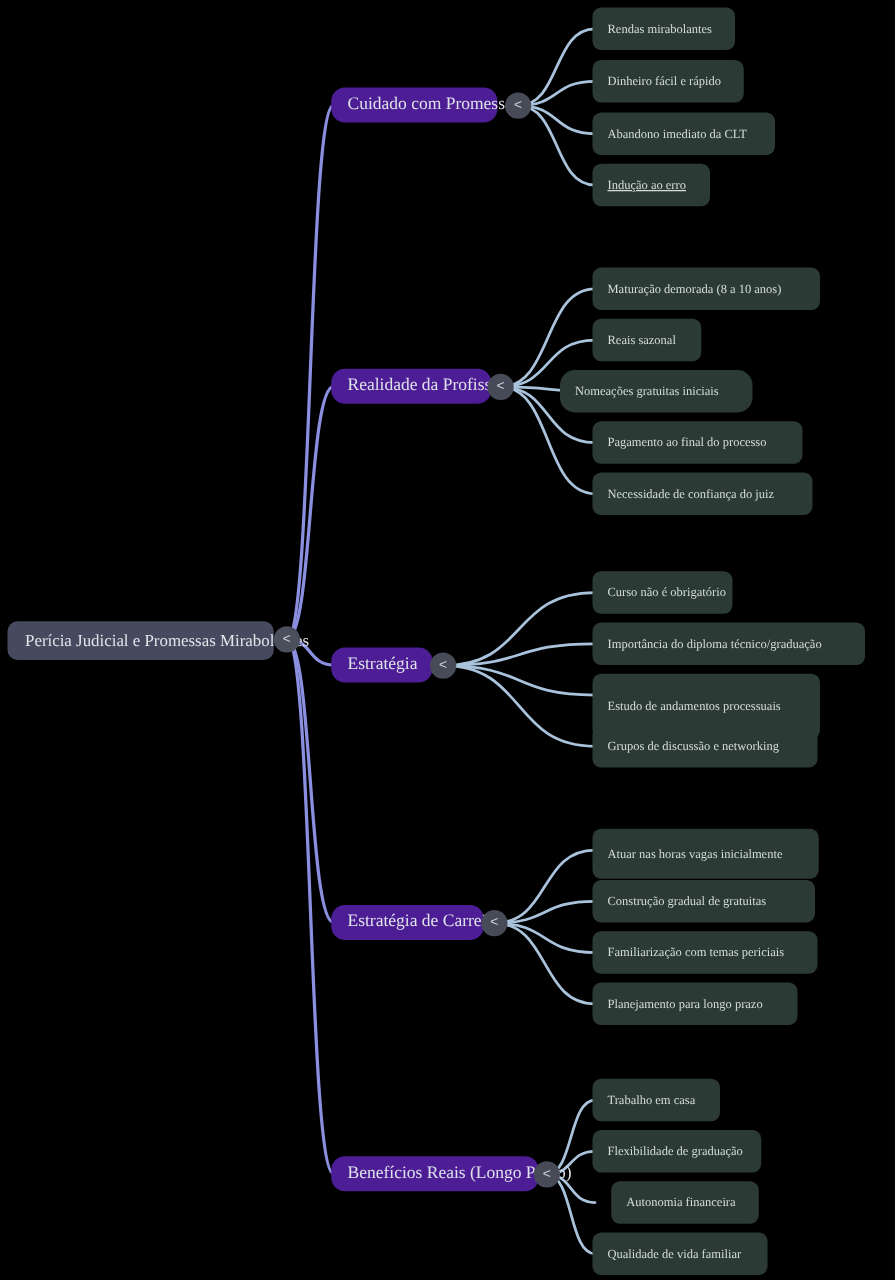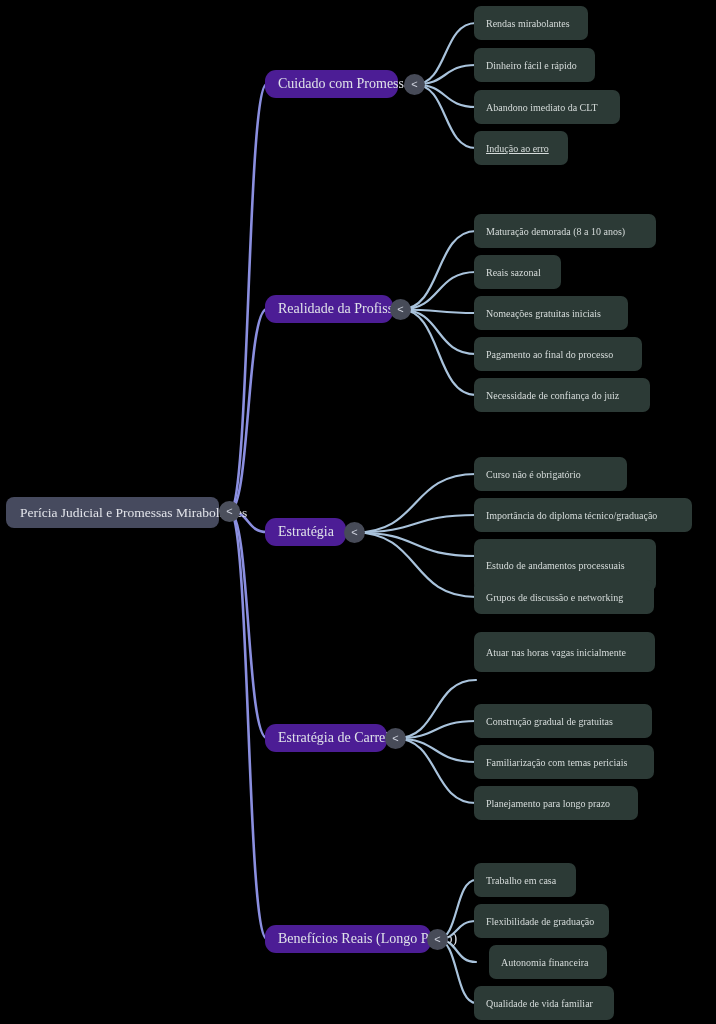--- a/index.html
+++ b/index.html
@@ -123,32 +123,32 @@
     <div class="node node-branch" style="left: 265px; top: 70px; width: 133px; height: 28px;">Cuidado com Promessas</div>
     <div class="collapse collapse-branch" style="left: 404px; top: 74px;">&lt;</div>
     <div class="node node-leaf" style="left: 474px; top: 6px; width: 114px; height: 34px;">Rendas mirabolantes</div>
     <div class="node node-leaf" style="left: 474px; top: 48px; width: 121px; height: 34px;">Dinheiro fácil e rápido</div>
     <div class="node node-leaf" style="left: 474px; top: 90px; width: 146px; height: 34px;">Abandono imediato da CLT</div>
     <div class="node node-leaf" style="left: 474px; top: 131px; width: 94px; height: 34px; text-decoration: underline;">Indução ao erro</div>
     <div class="node node-branch" style="left: 265px; top: 295px; width: 128px; height: 28px;">Realidade da Profissão</div>
     <div class="collapse collapse-branch" style="left: 390px; top: 299px;">&lt;</div>
     <div class="node node-leaf" style="left: 474px; top: 214px; width: 182px; height: 34px;">Maturação demorada (8 a 10 anos)</div>
     <div class="node node-leaf" style="left: 474px; top: 255px; width: 87px; height: 34px;">Reais sazonal</div>
-    <div class="node node-leaf" style="left: 474px; top: 296px; width: 154px; height: 34px;">Nomeações gratuitas iniciais</div>
+    <div class="node node-leaf" style="left: 448px; top: 296px; width: 154px; height: 34px; border-radius: 12px;">Nomeações gratuitas iniciais</div>
     <div class="node node-leaf" style="left: 474px; top: 337px; width: 168px; height: 34px;">Pagamento ao final do processo</div>
     <div class="node node-leaf" style="left: 474px; top: 378px; width: 176px; height: 34px;">Necessidade de confiança do juiz</div>
     <div class="node node-branch" style="left: 265px; top: 518px; width: 81px; height: 28px;">Estratégia</div>
     <div class="collapse collapse-branch" style="left: 344px; top: 522px;">&lt;</div>
-    <div class="node node-leaf" style="left: 474px; top: 457px; width: 153px; height: 34px;">Curso não é obrigatório</div>
+    <div class="node node-leaf" style="left: 474px; top: 457px; width: 112px; height: 34px;">Curso não é obrigatório</div>
     <div class="node node-leaf" style="left: 474px; top: 498px; width: 218px; height: 34px;">Importância do diploma técnico/graduação</div>
     <div class="node node-leaf" style="left: 474px; top: 539px; width: 182px; height: 52px;">Estudo de andamentos processuais</div>
     <div class="node node-leaf" style="left: 474px; top: 580px; width: 180px; height: 34px;">Grupos de discussão e networking</div>
     <div class="node node-branch" style="left: 265px; top: 724px; width: 122px; height: 28px;">Estratégia de Carreira</div>
     <div class="collapse collapse-branch" style="left: 385px; top: 728px;">&lt;</div>
-    <div class="node node-leaf" style="left: 474px; top: 632px; width: 181px; height: 40px;">Atuar nas horas vagas inicialmente</div>
+    <div class="node node-leaf" style="left: 474px; top: 663px; width: 181px; height: 40px;">Atuar nas horas vagas inicialmente</div>
     <div class="node node-leaf" style="left: 474px; top: 704px; width: 178px; height: 34px;">Construção gradual de gratuitas</div>
     <div class="node node-leaf" style="left: 474px; top: 745px; width: 180px; height: 34px;">Familiarização com temas periciais</div>
     <div class="node node-leaf" style="left: 474px; top: 786px; width: 164px; height: 34px;">Planejamento para longo prazo</div>
     <div class="node node-branch" style="left: 265px; top: 925px; width: 166px; height: 28px;">Benefícios Reais (Longo Prazo)</div>
     <div class="collapse collapse-branch" style="left: 427px; top: 929px;">&lt;</div>
     <div class="node node-leaf" style="left: 474px; top: 863px; width: 102px; height: 34px;">Trabalho em casa</div>
     <div class="node node-leaf" style="left: 474px; top: 904px; width: 135px; height: 34px;">Flexibilidade de graduação</div>
     <div class="node node-leaf" style="left: 489px; top: 945px; width: 118px; height: 34px;">Autonomia financeira</div>
     <div class="node node-leaf" style="left: 474px; top: 986px; width: 140px; height: 34px;">Qualidade de vida familiar</div>
   </div>

